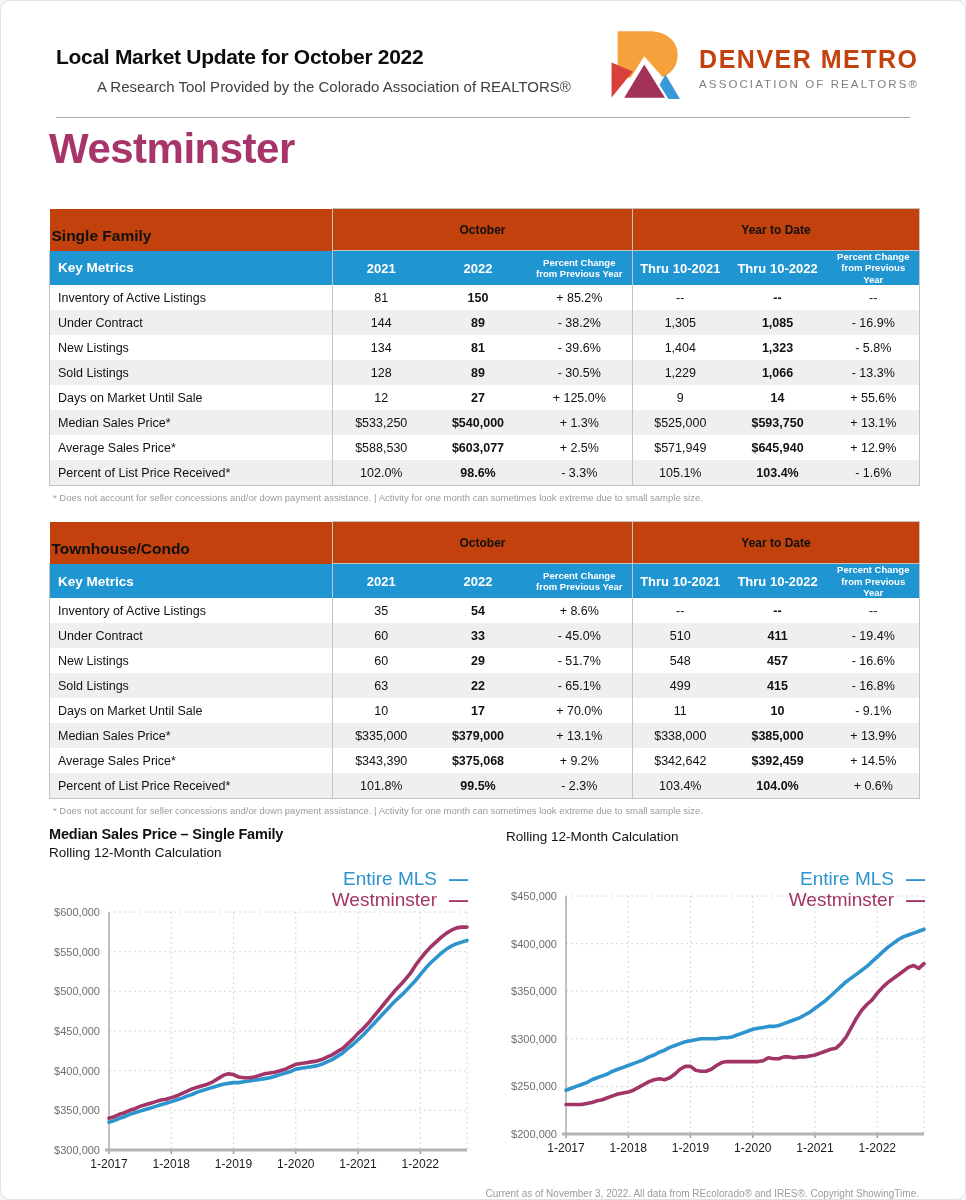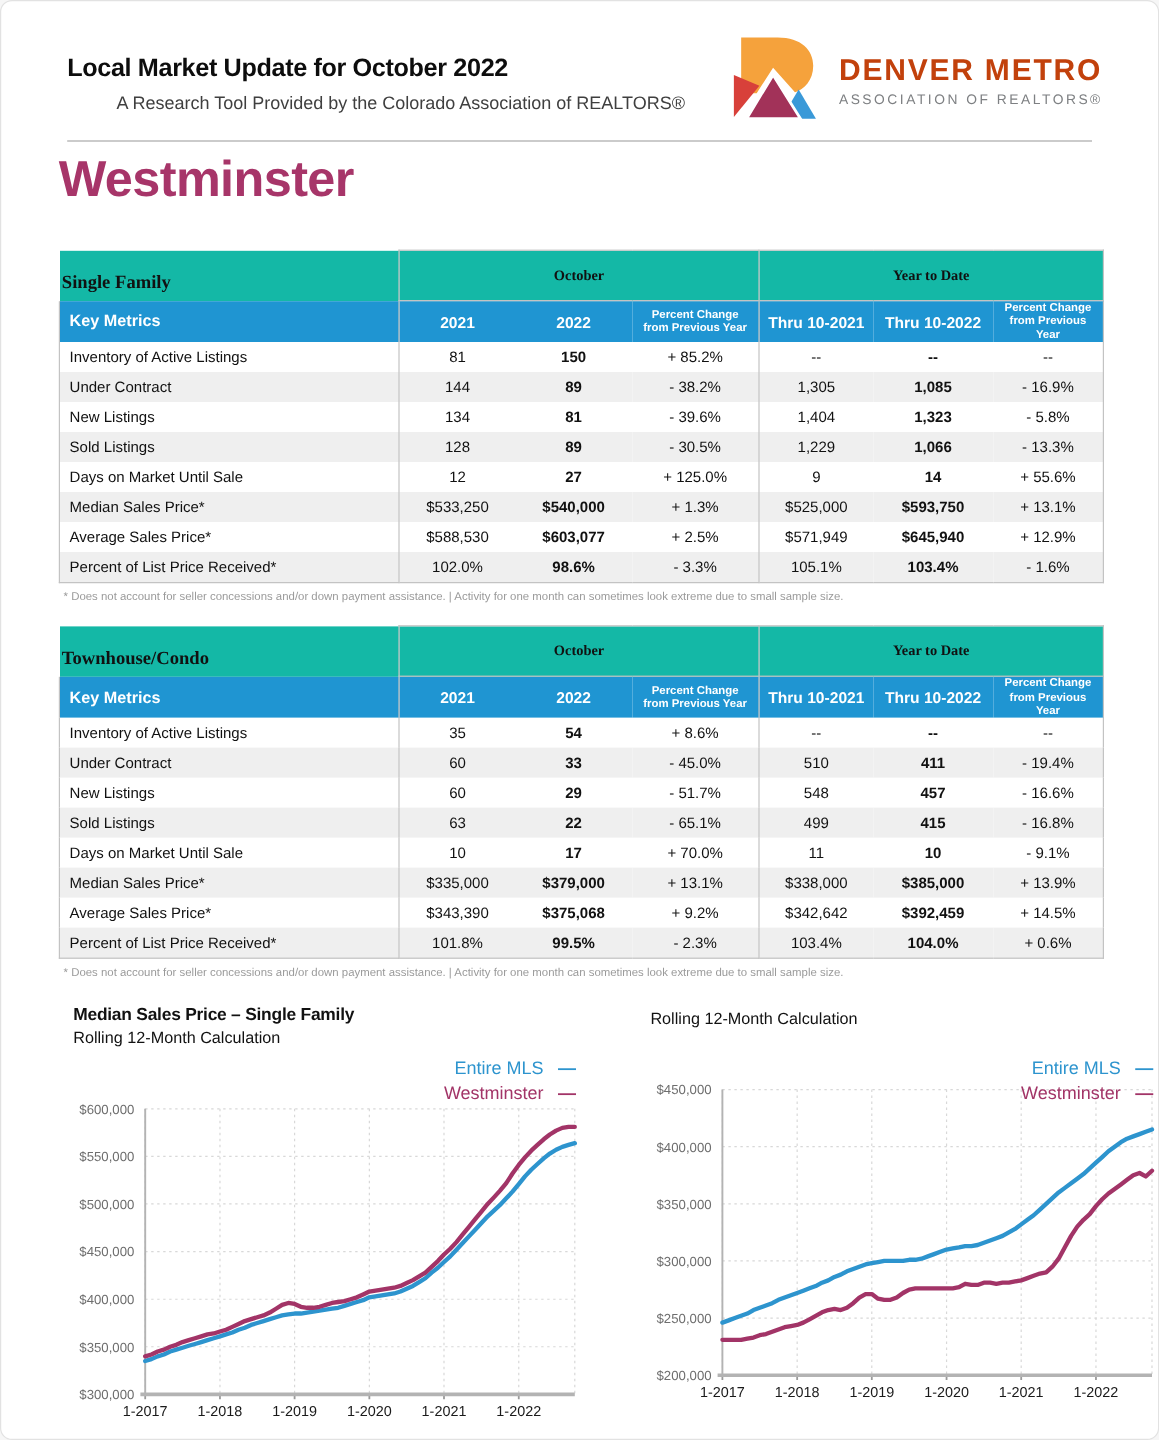--- a/index.html
+++ b/index.html
@@ -16,43 +16,43 @@
   .logo-l2{font-size:11.5px;color:#7e8083;letter-spacing:2.1px;margin-top:4px;}
   .rule{border:none;border-top:1.5px solid #a9a9a9;margin:12px 55px 0 55px;}
   .region{font-size:42px;line-height:46px;font-weight:bold;letter-spacing:-0.5px;
           color:#a73569;margin:8px 0 0 48px;}
   
   .tbl-wrap{margin:36px 48px 0 48px;}
   .tbl-wrap + .tbl-wrap{margin-top:18px;}
   table.metrics{border-collapse:collapse;table-layout:fixed;width:870px;font-size:12.5px;}
   col.c0{width:283px}col.c1{width:97px}col.c2{width:97px}col.c3{width:106px}
   col.c4{width:95px}col.c5{width:100px}col.c6{width:92px}
-  .toprow th{height:36px;background:#14b8a6;vertical-align:middle;font-family:Liberation Serif, serif;}
+  .toprow th{height:36px;background:#c2410c;vertical-align:middle;}
   .toprow .sec{text-align:left;font-size:15.5px;font-weight:bold;vertical-align:bottom;padding:0 0 6px 2px;}
   .toprow .mh,.toprow .yh{border:1.5px solid #c3c3c3;font-size:12px;font-weight:bold;text-align:center;}
   .bluerow th{background:#1f95d2;color:#fff;height:32px;font-weight:bold;font-size:13px;text-align:center;padding:0;}
   .bluerow .km{text-align:left;padding-left:8px;font-size:13.5px;border-left:1.5px solid #c3c3c3;border-right:1.5px solid #c3c3c3;}
   .bluerow .pct{font-size:9.5px;line-height:1.2;padding:0 8px;}
   .bluerow th.sep{border-right:1.5px solid #c3c3c3;}
   .bluerow th:last-child{border-right:1.5px solid #c3c3c3;}
   tbody.mrows td{height:25px;text-align:center;padding:0;}
   tbody.mrows td.col0{text-align:left;padding-left:8px;border-left:1.5px solid #c3c3c3;border-right:1.5px solid #c3c3c3;}
   tbody.mrows td.col2,tbody.mrows td.col5{font-weight:bold;}
   tbody.mrows td.col3{border-right:1.5px solid #c3c3c3;}
   tbody.mrows td.col6{border-right:1.5px solid #c3c3c3;}
   tbody.mrows tr:nth-child(even){background:#efefef;}
   tbody.mrows tr:last-child td{border-bottom:1.5px solid #c3c3c3;margin-left:12px;}
   .footnote{font-size:9.5px;color:#9a9a9a;margin-top:6px;padding-left:4px;}
   
   .charts{display:flex;gap:32px;margin:10px 46px 0 48px;}
-  figure.chart{position:relative;margin:12px;width:425px;}
+  figure.chart{position:relative;margin:0;width:425px;}
   .c-title{font-size:14.5px;font-weight:bold;letter-spacing:-0.2px;}
   .c-sub{font-size:13.5px;margin-top:3px;}
   .legend{position:absolute;top:42px;right:6px;text-align:right;}
-  .legend .li{font-size:15px;line-height:21px;}
+  .legend .li{font-size:19px;line-height:21px;}
   .legend .dash{margin-left:12px;font-weight:bold;}
   svg.plot{display:block;width:425px;height:272px;margin-top:44px;}
   svg.plot text{font-family:"Liberation Sans",sans-serif;}
   svg.plot .grid{stroke:#d8d8d8;stroke-width:1;stroke-dasharray:2 3;}
   svg.plot .axis{stroke:#b3b3b3;stroke-width:1.6;}
   svg.plot .axisb{stroke:#b3b3b3;stroke-width:3;}
   svg.plot .tick{stroke:#9a9a9a;stroke-width:1.5;}
   svg.plot .ylab{font-size:11px;fill:#6e6e6e;text-anchor:end;}
   svg.plot .xlab{font-size:12px;fill:#1a1a1a;text-anchor:middle;}
   .footer{text-align:right;font-size:10px;color:#9b9b9b;margin:12px 46px 0 0;}

